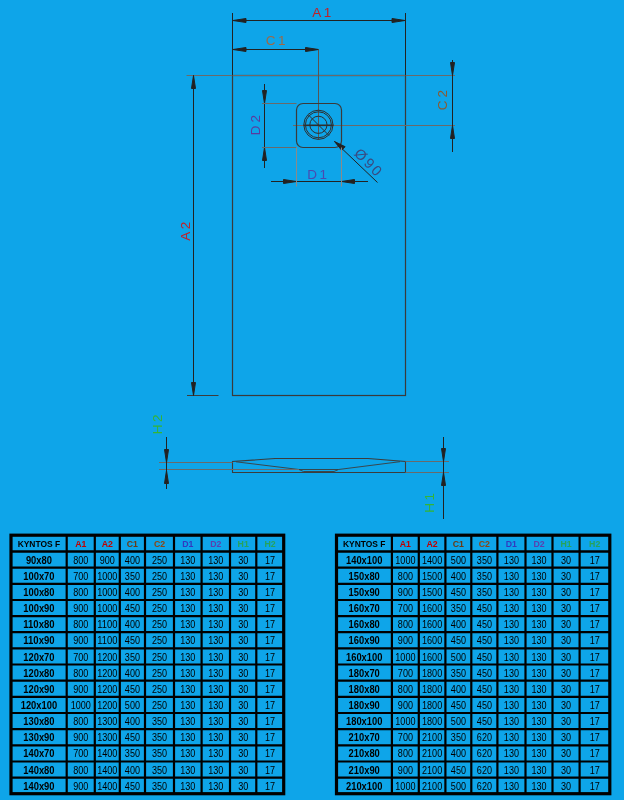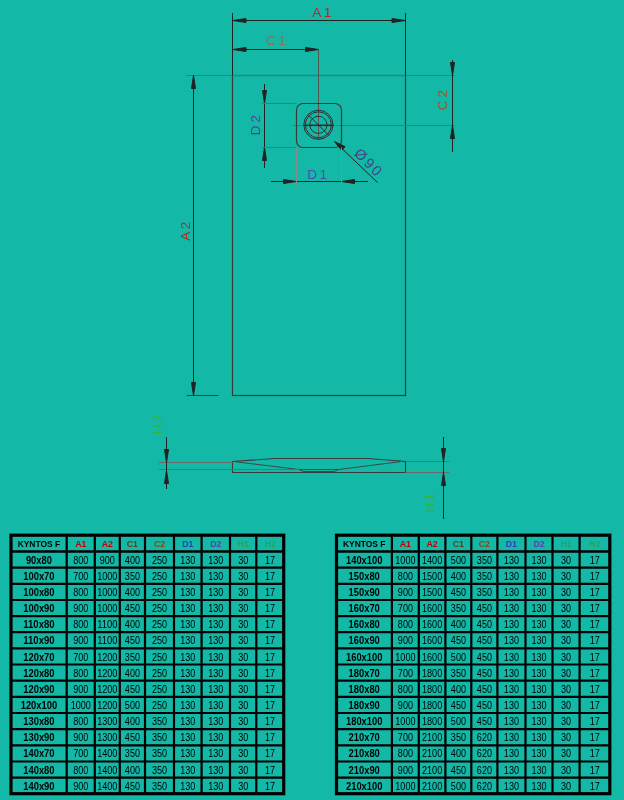--- a/index.html
+++ b/index.html
@@ -1,16 +1,16 @@
 <!DOCTYPE html>
 <html><head>
 <meta charset="utf-8">
 <style>
 html,body{margin:0;padding:0;background:#fff;}
-.page{position:relative;width:624px;height:800px;background:#14b8a6;overflow:hidden;
+.page{position:relative;width:624px;height:800px;background:#0ea5e9;overflow:hidden;
  font-family:"Liberation Sans",sans-serif;}
 svg{position:absolute;left:0;top:0;}
 </style>
 </head>
 <body>
 <div class="page">
 <svg width="624" height="800" viewBox="0 0 624 800">
 <g fill="none" stroke-linecap="butt" font-family="Liberation Sans, sans-serif" font-size="13.5" letter-spacing="2.5">
 
 <rect x="232.5" y="75.5" width="173" height="320" stroke="#3a3a3a" stroke-width="1.2"></rect>

